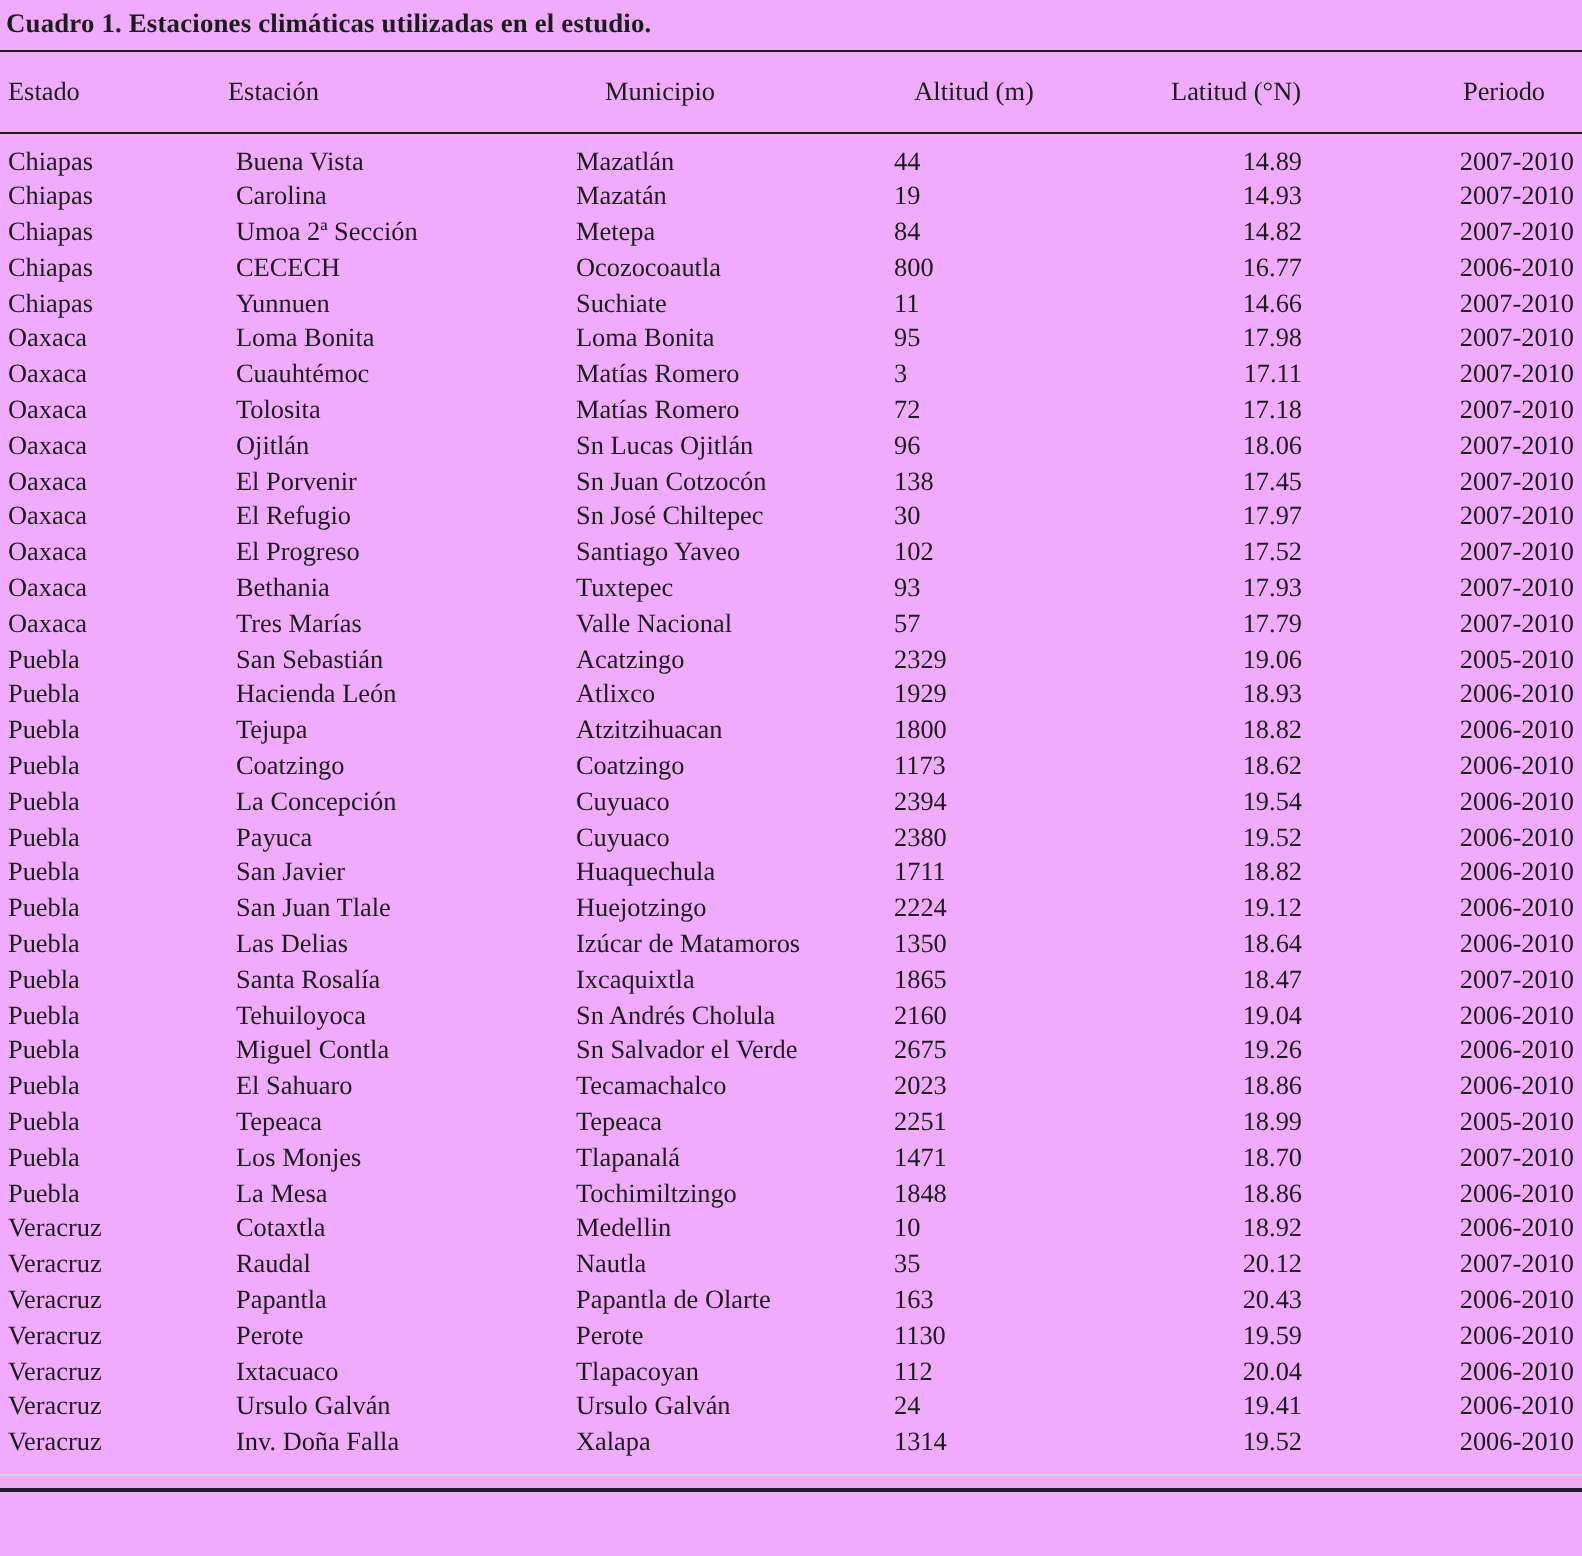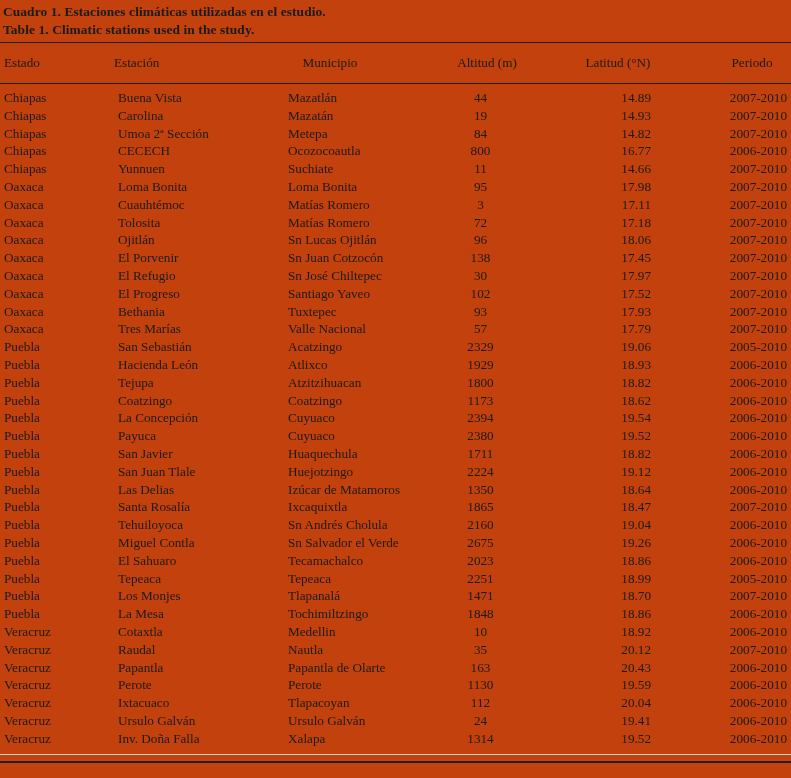--- a/index.html
+++ b/index.html
@@ -4,21 +4,21 @@
 <style>
   html, body {
     margin: 0;
     padding: 0;
     background: #ffffff;
   }
   .page {
     position: relative;
     width: 791px;
     height: 778px;
-    background: #c2410c;
+    background: #f0abfc;
     color: #1b1b1b;
     font-family: "Liberation Serif", "DejaVu Serif", serif;
     box-sizing: border-box;
     padding: 3px 0 0 0;
     overflow: hidden;
   }
   .titles {
     padding-left: 3px;
   }
   .title-line {
@@ -54,21 +54,21 @@
     white-space: nowrap;
     overflow: visible;
   }
   tbody tr:first-child td { padding-top: 5px; }
   tbody tr:last-child td  { padding-bottom: 7px; }
 
   
   td.c0 { text-align: left;  padding-left: 4px; }
   td.c1 { text-align: left;  padding-left: 4px; }
   td.c2 { text-align: left;  padding-left: 9px; }
-  td.c3 { text-align: center; padding-right: 31px; }
+  td.c3 { text-align: left; padding-right: 31px; }
   td.c4 { text-align: right; padding-right: 29px; }
   td.c5 { text-align: right; padding-right: 4px; }
 
   
   th.c0 { text-align: left;   padding-left: 4px; }
   th.c1 { text-align: left; padding-right: 59px; }
   th.c2 { text-align: center; padding-right: 66px; }
   th.c3 { text-align: center; padding-right: 18px; }
   th.c4 { text-align: center; padding-left: 11px; }
   th.c5 { text-align: center; padding-left: 33px; }
@@ -78,21 +78,20 @@
     height: 6px;
     padding: 0;
   }
 </style>
 </head>
 <body>
 
 <div class="page">
   <div class="titles">
     <div class="title-line">Cuadro 1. Estaciones climáticas utilizadas en el estudio.</div>
-    <div class="title-line">Table 1. Climatic stations used in the study.</div>
   </div>
 
   <table class="stations">
     <colgroup>
       <col style="width:114px">
       <col style="width:165px">
       <col style="width:168px">
       <col style="width:98px">
       <col style="width:135px">
       <col style="width:111px">

